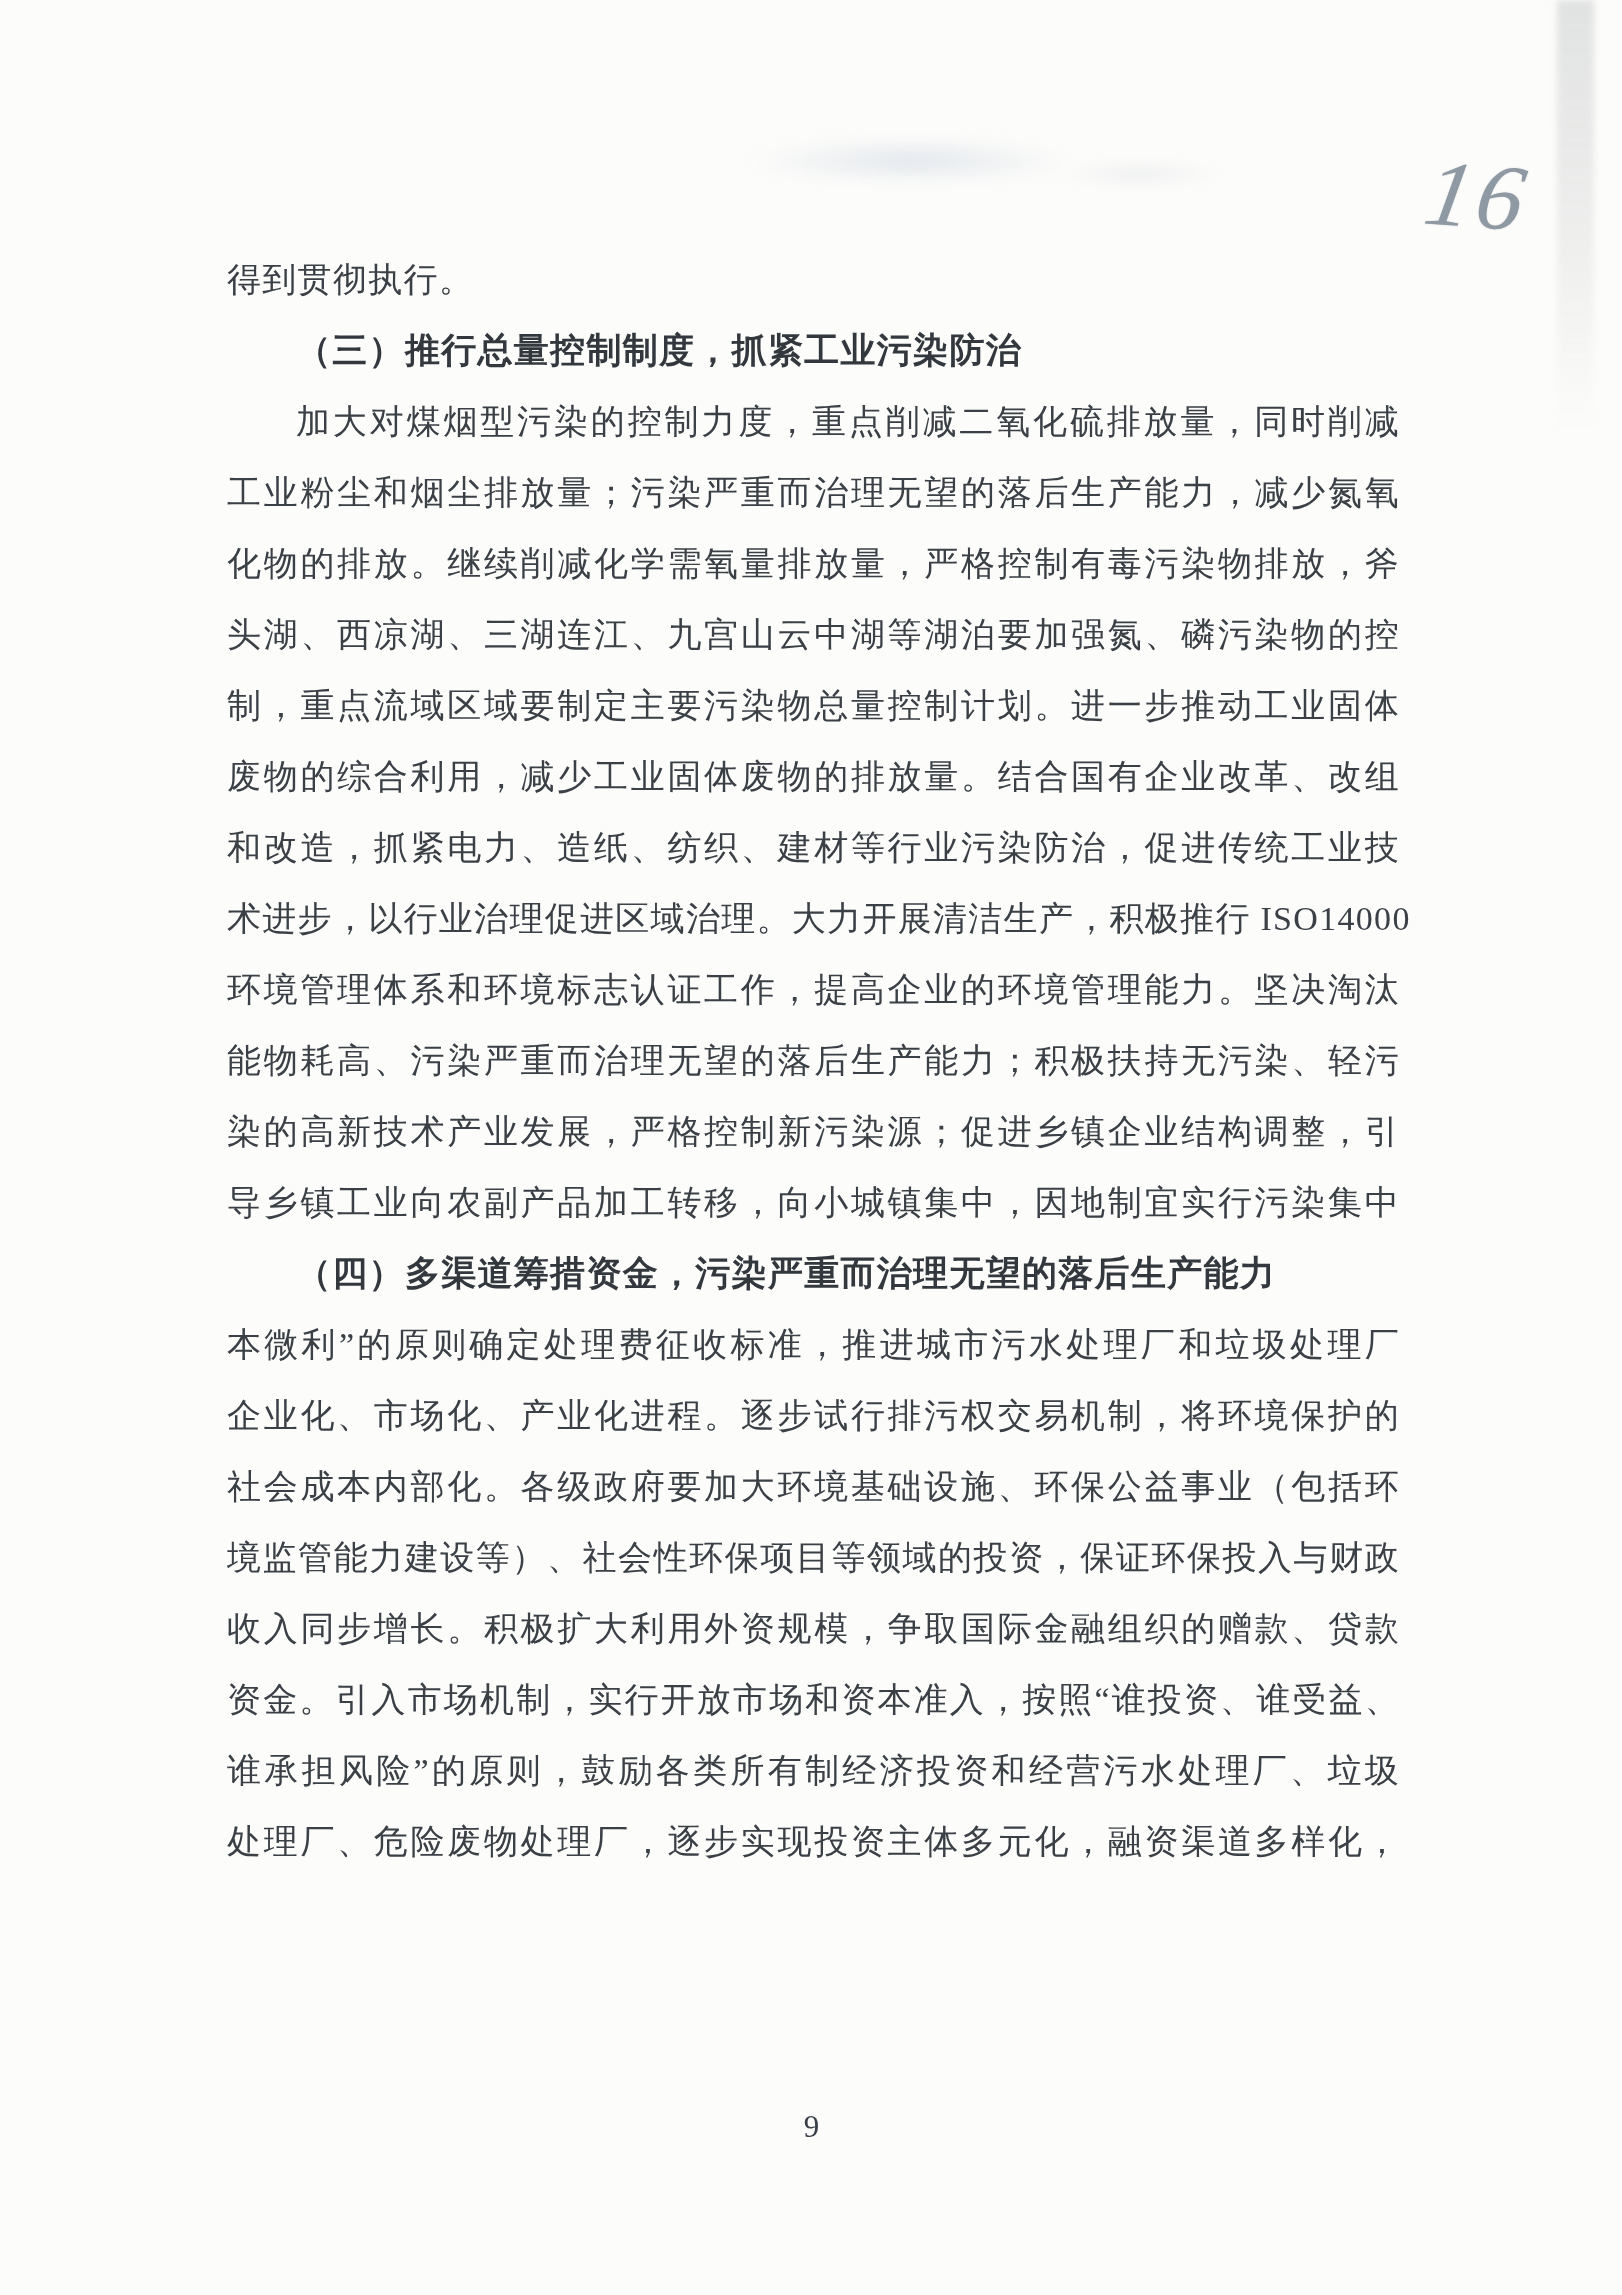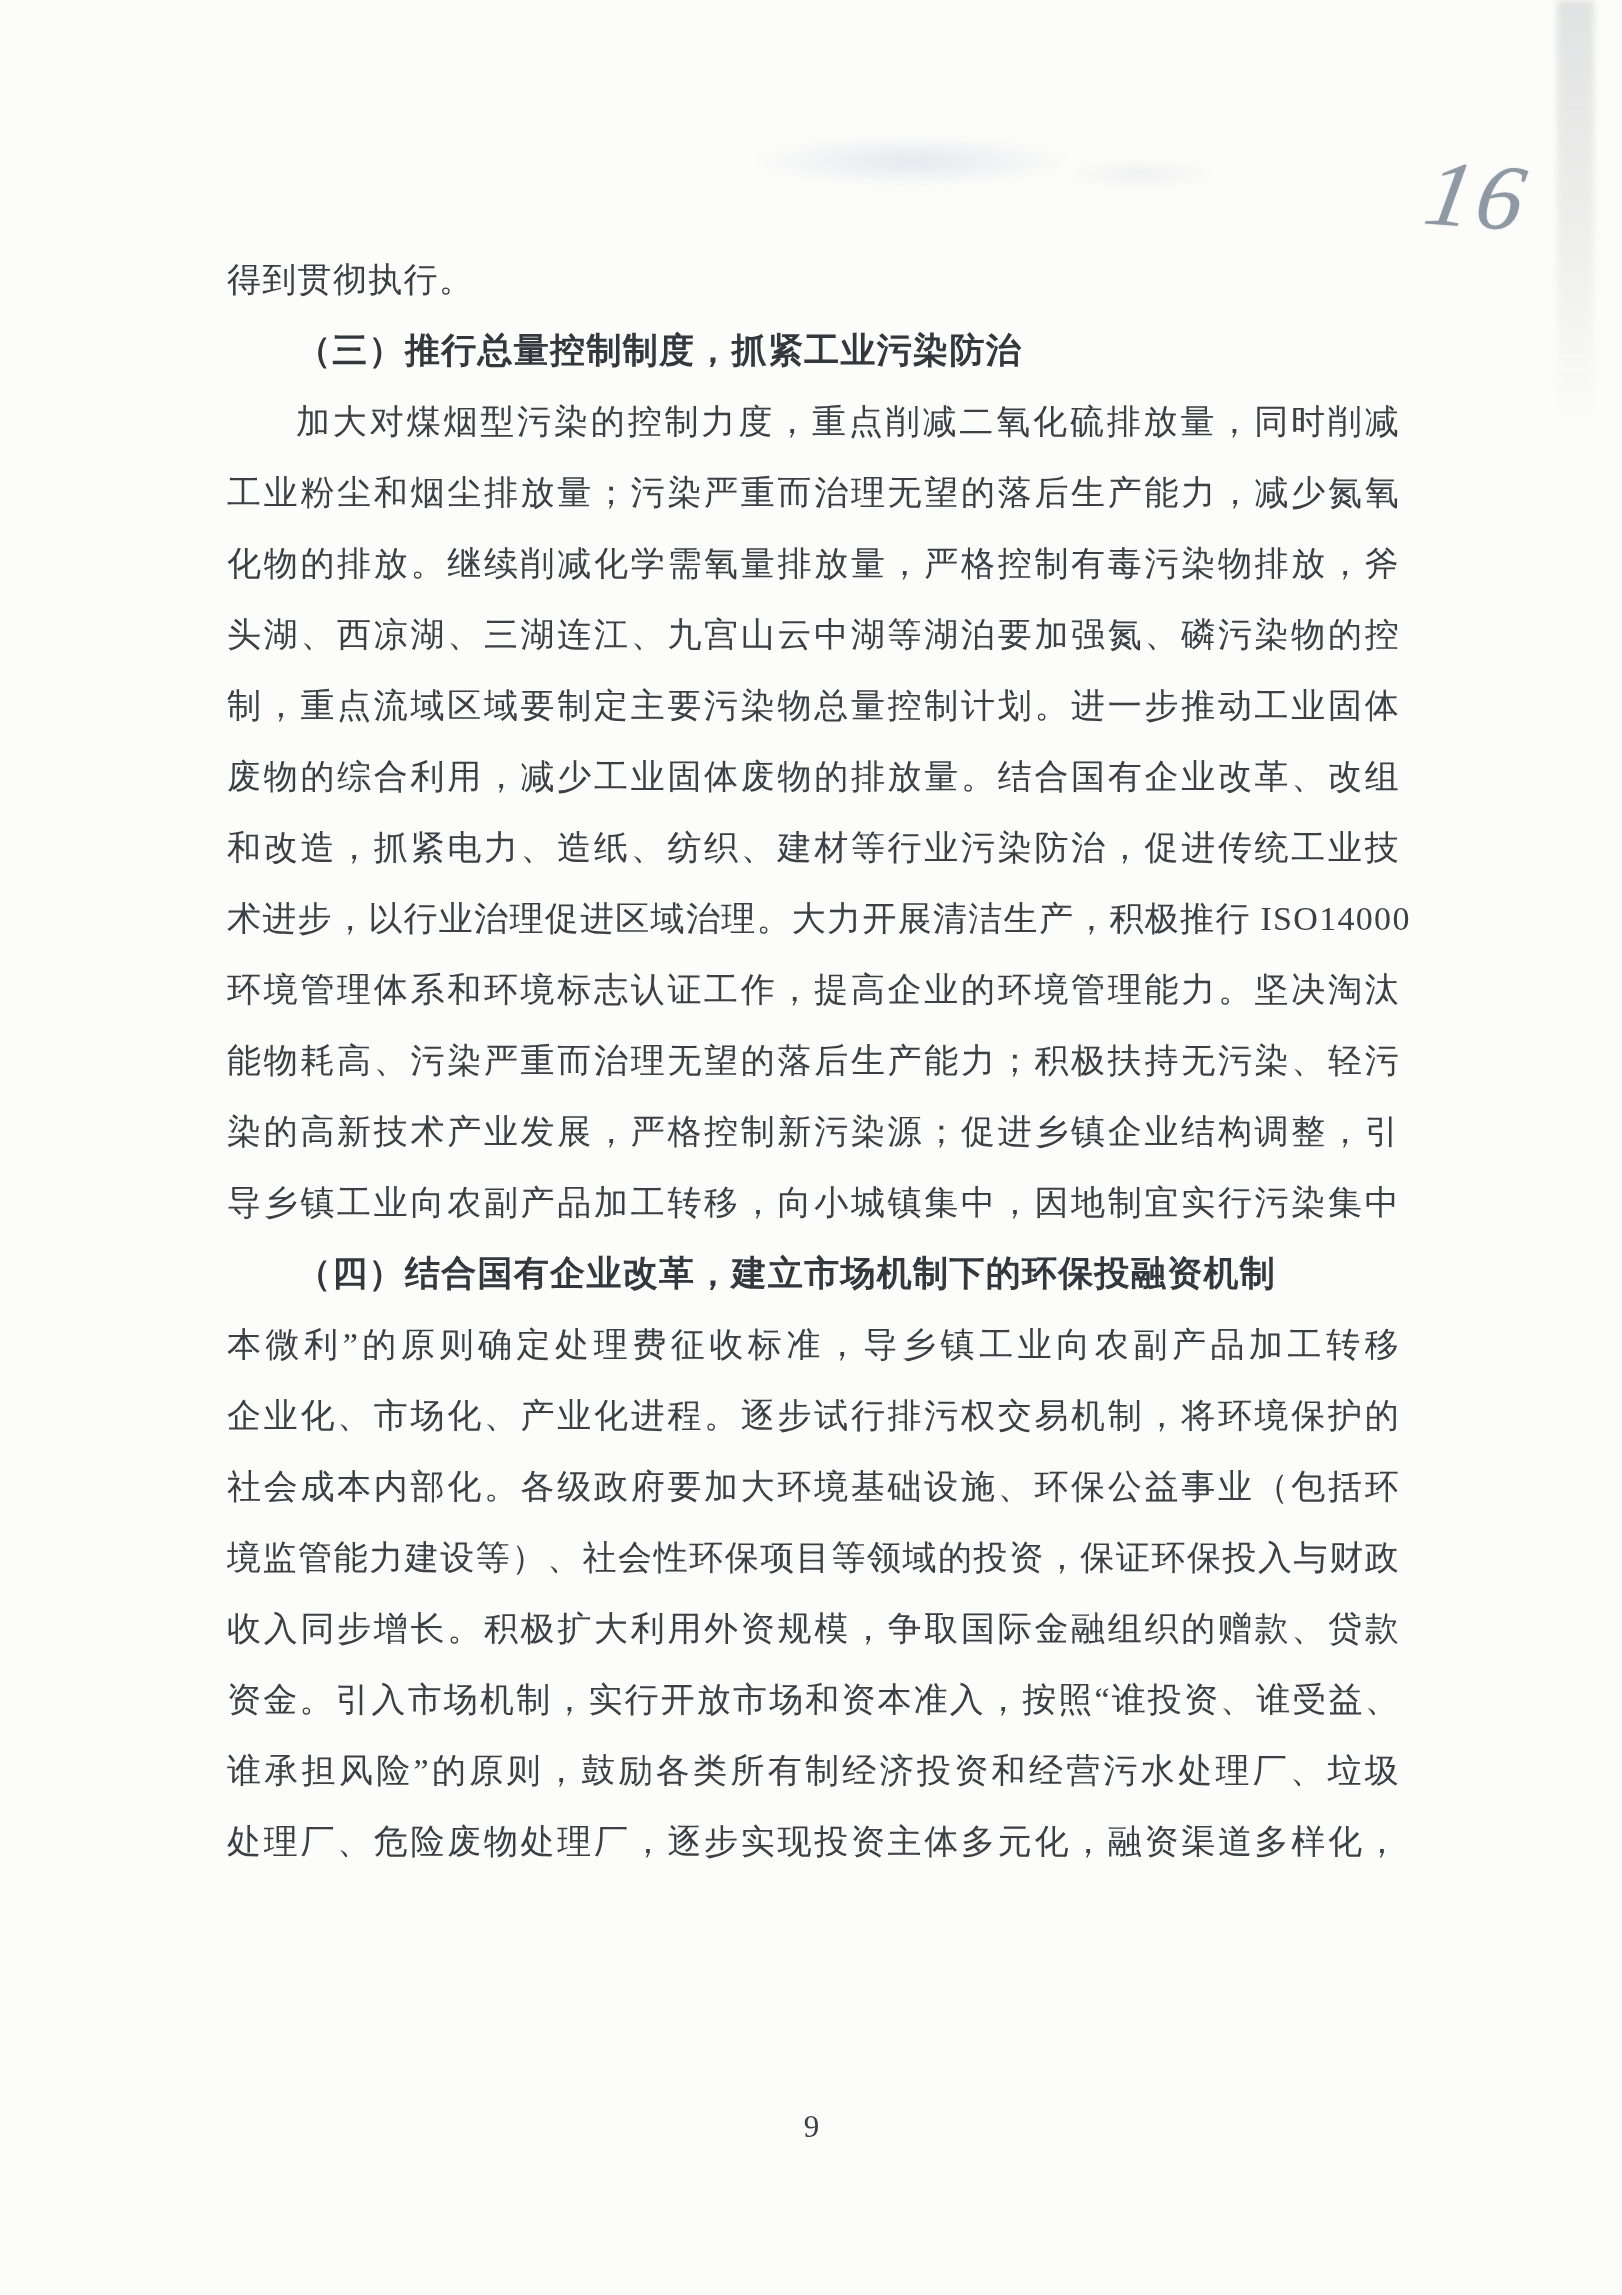--- a/index.html
+++ b/index.html
@@ -120,22 +120,22 @@
       <div class="line body">化物的排放。继续削减化学需氧量排放量，严格控制有毒污染物排放，斧</div>
       <div class="line body">头湖、西凉湖、三湖连江、九宫山云中湖等湖泊要加强氮、磷污染物的控</div>
       <div class="line body">制，重点流域区域要制定主要污染物总量控制计划。进一步推动工业固体</div>
       <div class="line body">废物的综合利用，减少工业固体废物的排放量。结合国有企业改革、改组</div>
       <div class="line body">和改造，抓紧电力、造纸、纺织、建材等行业污染防治，促进传统工业技</div>
       <div class="line body">术进步，以行业治理促进区域治理。大力开展清洁生产，积极推行 ISO14000</div>
       <div class="line body">环境管理体系和环境标志认证工作，提高企业的环境管理能力。坚决淘汰</div>
       <div class="line body">能物耗高、污染严重而治理无望的落后生产能力；积极扶持无污染、轻污</div>
       <div class="line body">染的高新技术产业发展，严格控制新污染源；促进乡镇企业结构调整，引</div>
       <div class="line body">导乡镇工业向农副产品加工转移，向小城镇集中，因地制宜实行污染集中</div>
-      <div class="line heading">（四）结合国有企业改革，建立市场机制下的环保投融资机制</div>
-      <div class="line body">本微利”的原则确定处理费征收标准，导乡镇工业向农副产品加工转移</div>
+      <div class="line heading">（四）多渠道筹措资金，污染严重而治理无望的落后生产能力</div>
+      <div class="line body">本微利”的原则确定处理费征收标准，推进城市污水处理厂和垃圾处理厂</div>
       <div class="line body">企业化、市场化、产业化进程。逐步试行排污权交易机制，将环境保护的</div>
       <div class="line body">社会成本内部化。各级政府要加大环境基础设施、环保公益事业（包括环</div>
       <div class="line body">境监管能力建设等）、社会性环保项目等领域的投资，保证环保投入与财政</div>
       <div class="line body">收入同步增长。积极扩大利用外资规模，争取国际金融组织的赠款、贷款</div>
       <div class="line body">资金。引入市场机制，实行开放市场和资本准入，按照“谁投资、谁受益、</div>
       <div class="line body">谁承担风险”的原则，鼓励各类所有制经济投资和经营污水处理厂、垃圾</div>
       <div class="line body">处理厂、危险废物处理厂，逐步实现投资主体多元化，融资渠道多样化，</div>
     </div>
 
   <div class="page-number">9</div>

